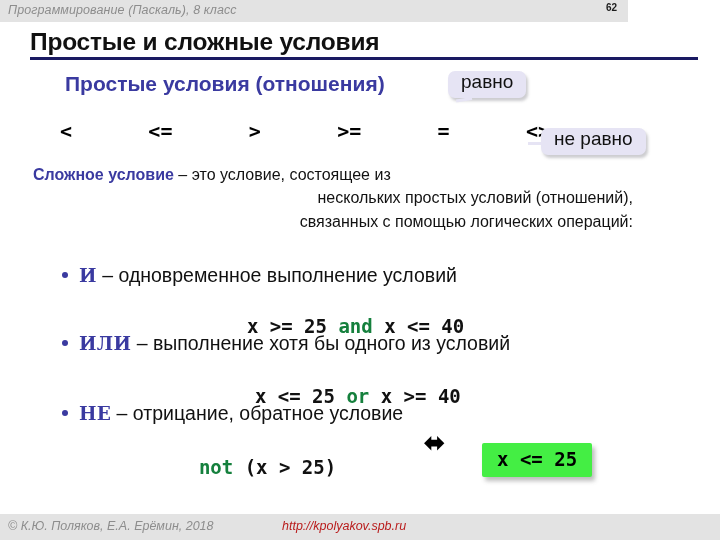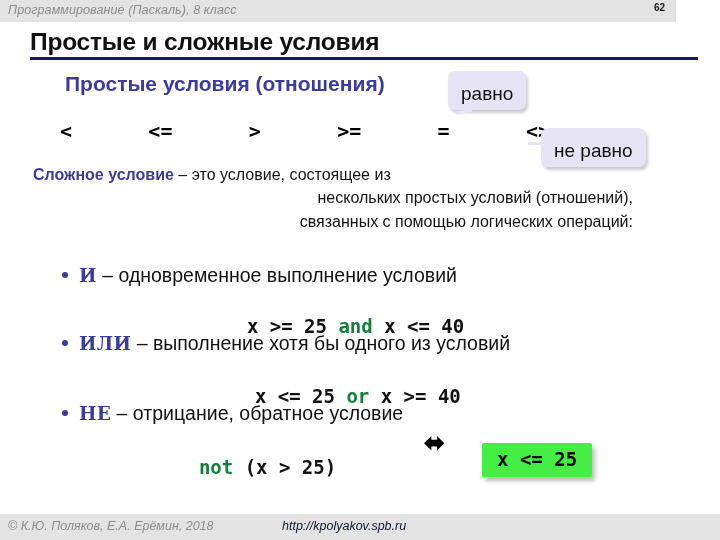--- a/index.html
+++ b/index.html
@@ -12,21 +12,21 @@
     height: 540px;
     overflow: hidden;
     font-family: "Liberation Sans", sans-serif;
     position: relative;
   }
 
   
   #slide-header {
     position: absolute;
     left: 0; top: 0;
-    width: 676px;
+    width: 628px;
     height: 22px;
     background: #e3e3e3;
     border-bottom: 1px solid #ffffff;
   }
   #header-title {
     position: absolute;
     left: 8px; top: 3px;
     font-size: 12.5px;
     font-style: italic;
     color: #8d8d8d;
@@ -83,21 +83,21 @@
   }
   #operators-row span { display: inline-block; }
 
   
   .callout {
     position: absolute;
     background: #e6e4f4;
     border-radius: 7px;
     font-size: 19px;
     color: #111111;
-    padding: 12px 13px 5px 13px;
+    padding: 0 13px 5px 13px;
     box-shadow: 2px 3px 3px rgba(120,120,130,.38);
     white-space: nowrap;
     line-height: 1.15;
   }
   #callout-ravno { left: 448px; top: 71px; }
   #callout-ne-ravno { left: 541px; top: 128px; }
   .callout-tail {
     position: absolute;
     background: #e6e4f4;
     height: 3px;
@@ -207,21 +207,21 @@
     font-size: 12.5px;
     font-style: italic;
     color: #8d8d8d;
     white-space: nowrap;
   }
   #site-url {
     position: absolute;
     left: 282px; top: 5px;
     font-size: 12.5px;
     font-style: italic;
-    color: #0f172a;
+    color: #b91c1c;
     white-space: nowrap;
   }
 </style>
 </head>
 <body>
 
 <div id="slide-header">
   <div id="header-title">Программирование (Паскаль), 8 класс</div>
   <div id="page-number">62</div>
 </div>

